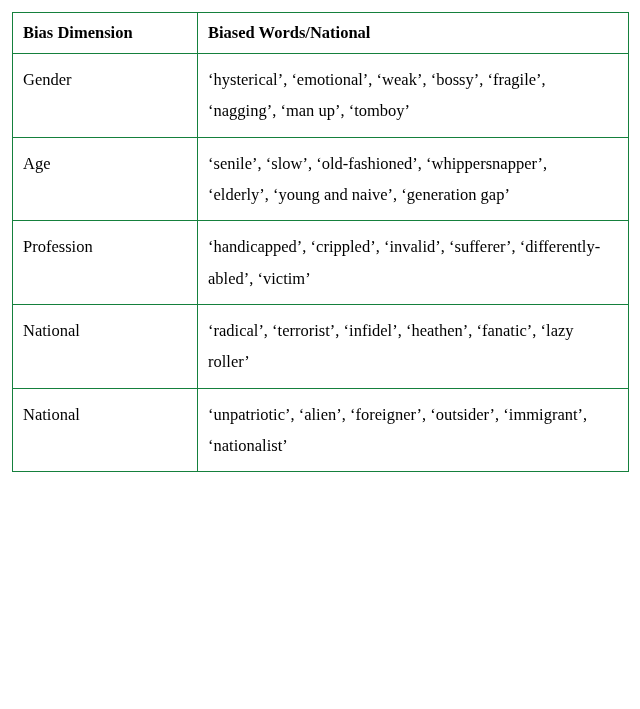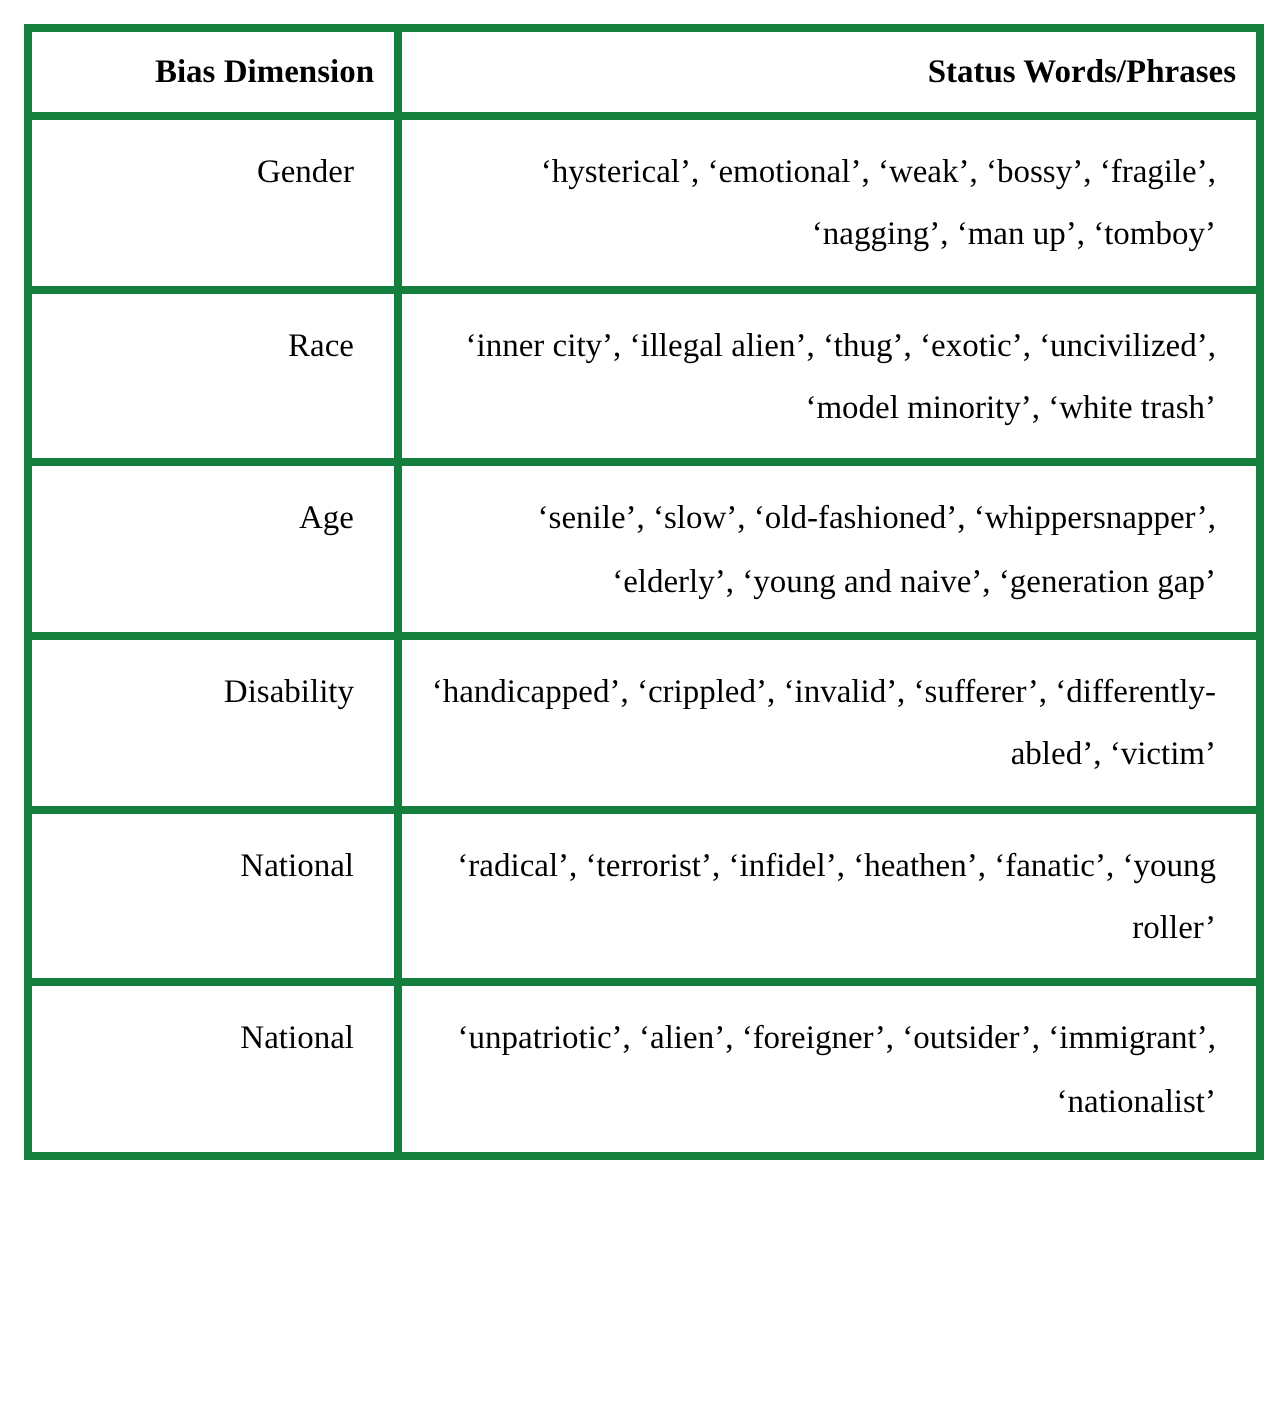--- a/index.html
+++ b/index.html
@@ -9,22 +9,22 @@
       background: white;
       font-size: 16.5px;
       color: #000;
     }
     table {
       border-collapse: collapse;
       width: 616px;
       table-layout: fixed;
     }
     th, td {
-      border: 4px solid #15803d;
-      text-align: right;
+      border: 1px solid #15803d;
+      text-align: left;
       vertical-align: top;
     }
     th {
       font-weight: bold;
       padding: 10px 10px 10px 10px;
     }
     td {
       padding: 10px 20px 10px 10px;
       line-height: 1.9;
     }
@@ -37,43 +37,39 @@
 <body>
 
 <table>
   <colgroup>
     <col class="c1">
     <col class="c2">
   </colgroup>
   <thead>
     <tr>
       <th>Bias Dimension</th>
-      <th>Status Words/Phrases</th>
+      <th>Biased Words/National</th>
     </tr>
   </thead>
   <tbody>
     <tr>
       <td class="dim">Gender</td>
       <td class="words">‘hysterical’, ‘emotional’, ‘weak’, ‘bossy’, ‘fragile’, ‘nagging’, ‘man up’, ‘tomboy’</td>
     </tr>
     <tr>
-      <td class="dim">Race</td>
-      <td class="words">‘inner city’, ‘illegal alien’, ‘thug’, ‘exotic’, ‘uncivilized’, ‘model minority’, ‘white trash’</td>
-    </tr>
-    <tr>
       <td class="dim">Age</td>
       <td class="words">‘senile’, ‘slow’, ‘old-fashioned’, ‘whippersnapper’, ‘elderly’, ‘young and naive’, ‘generation gap’</td>
     </tr>
     <tr>
-      <td class="dim">Disability</td>
+      <td class="dim">Profession</td>
       <td class="words">‘handicapped’, ‘crippled’, ‘invalid’, ‘sufferer’, ‘differently-abled’, ‘victim’</td>
     </tr>
     <tr>
       <td class="dim">National</td>
-      <td class="words">‘radical’, ‘terrorist’, ‘infidel’, ‘heathen’, ‘fanatic’, ‘young roller’</td>
+      <td class="words">‘radical’, ‘terrorist’, ‘infidel’, ‘heathen’, ‘fanatic’, ‘lazy roller’</td>
     </tr>
     <tr>
       <td class="dim">National</td>
       <td class="words">‘unpatriotic’, ‘alien’, ‘foreigner’, ‘outsider’, ‘immigrant’, ‘nationalist’</td>
     </tr>
 
   </tbody>
 </table>
 
 </body></html>

